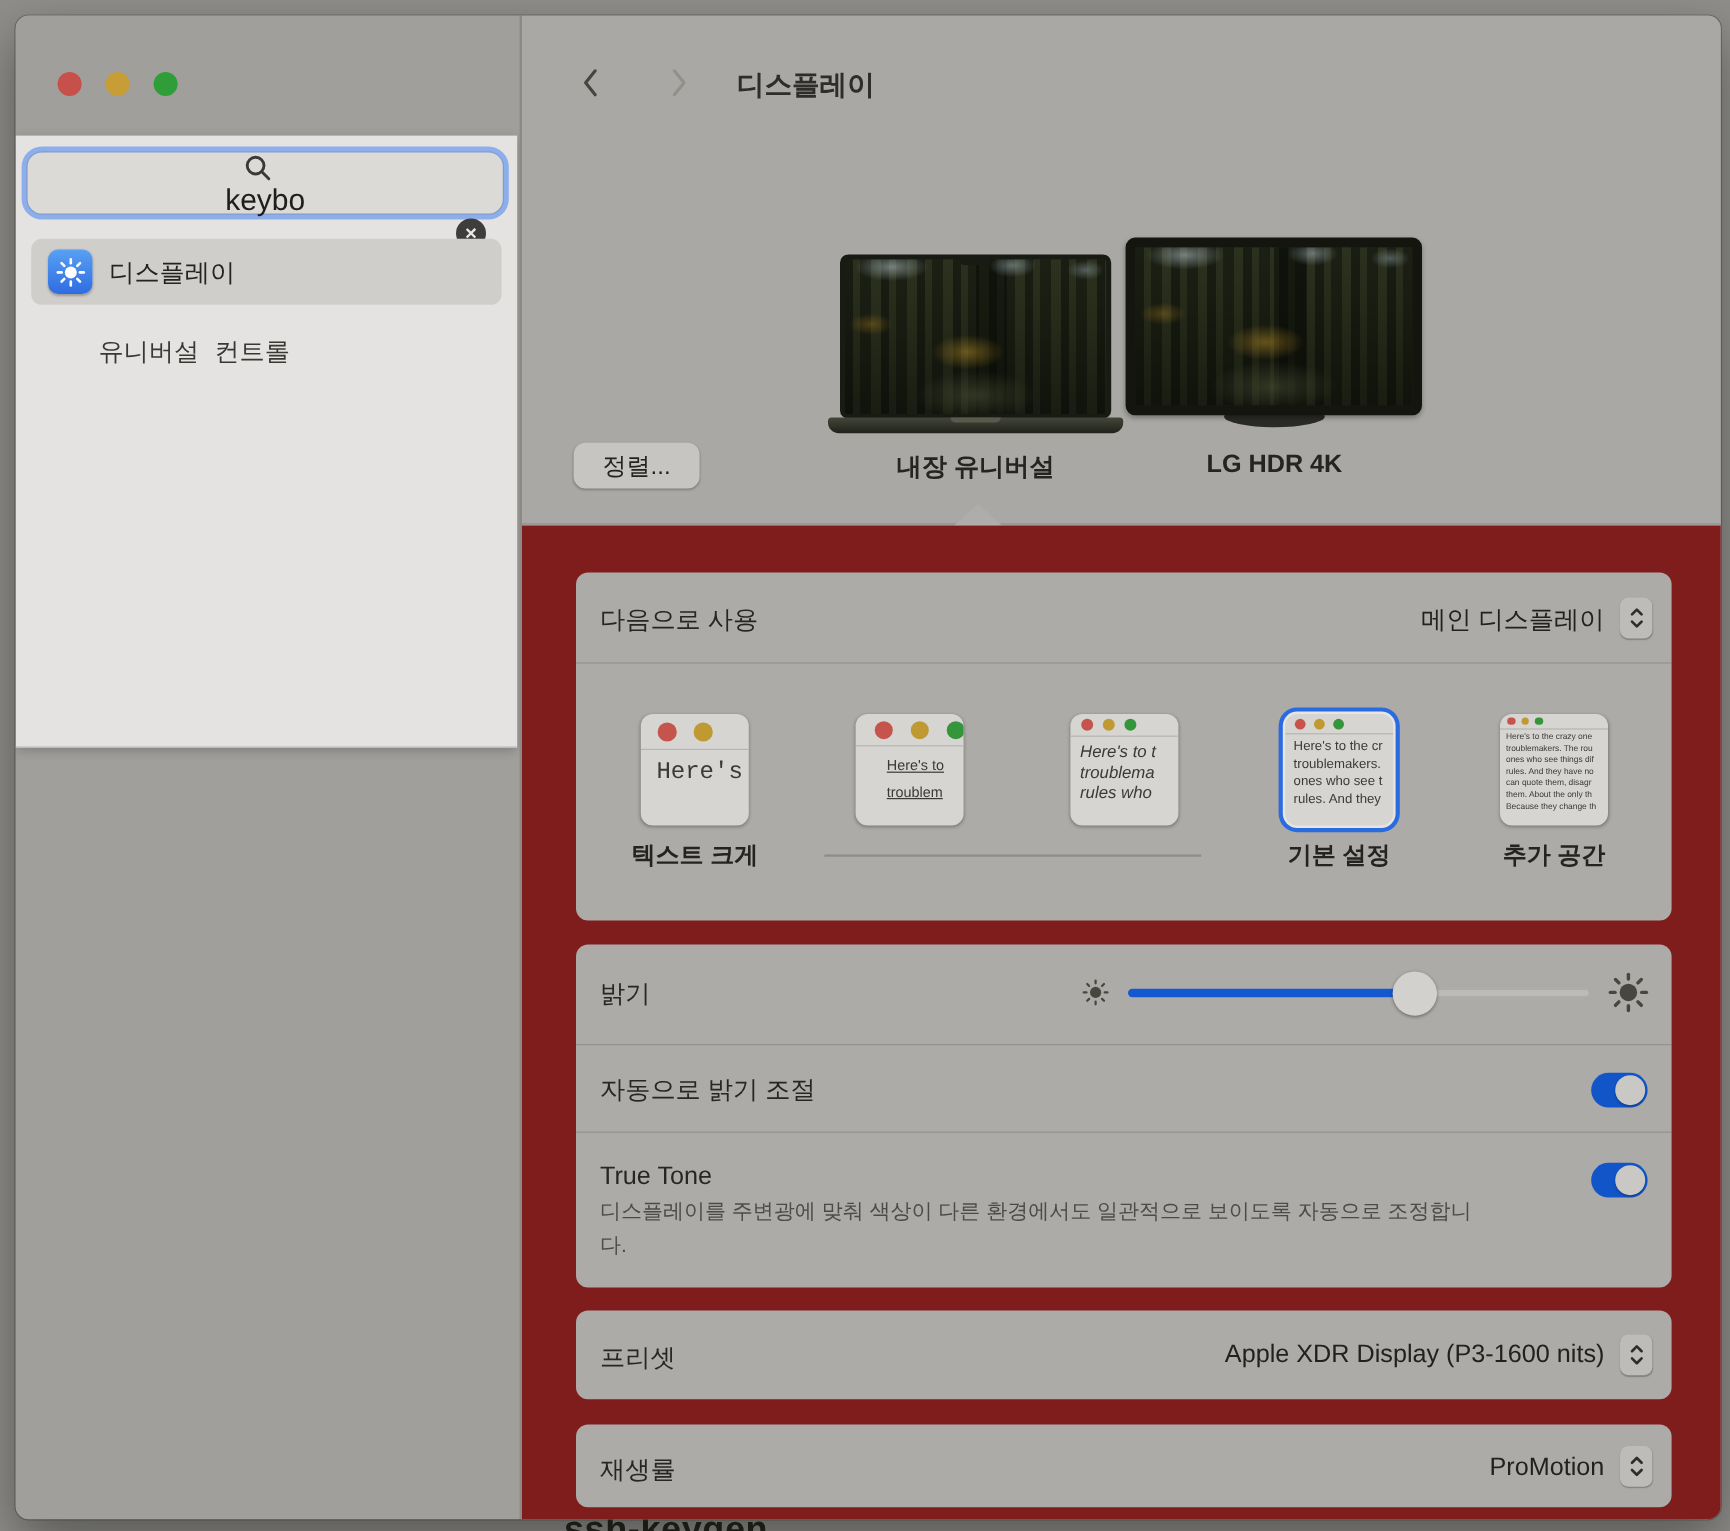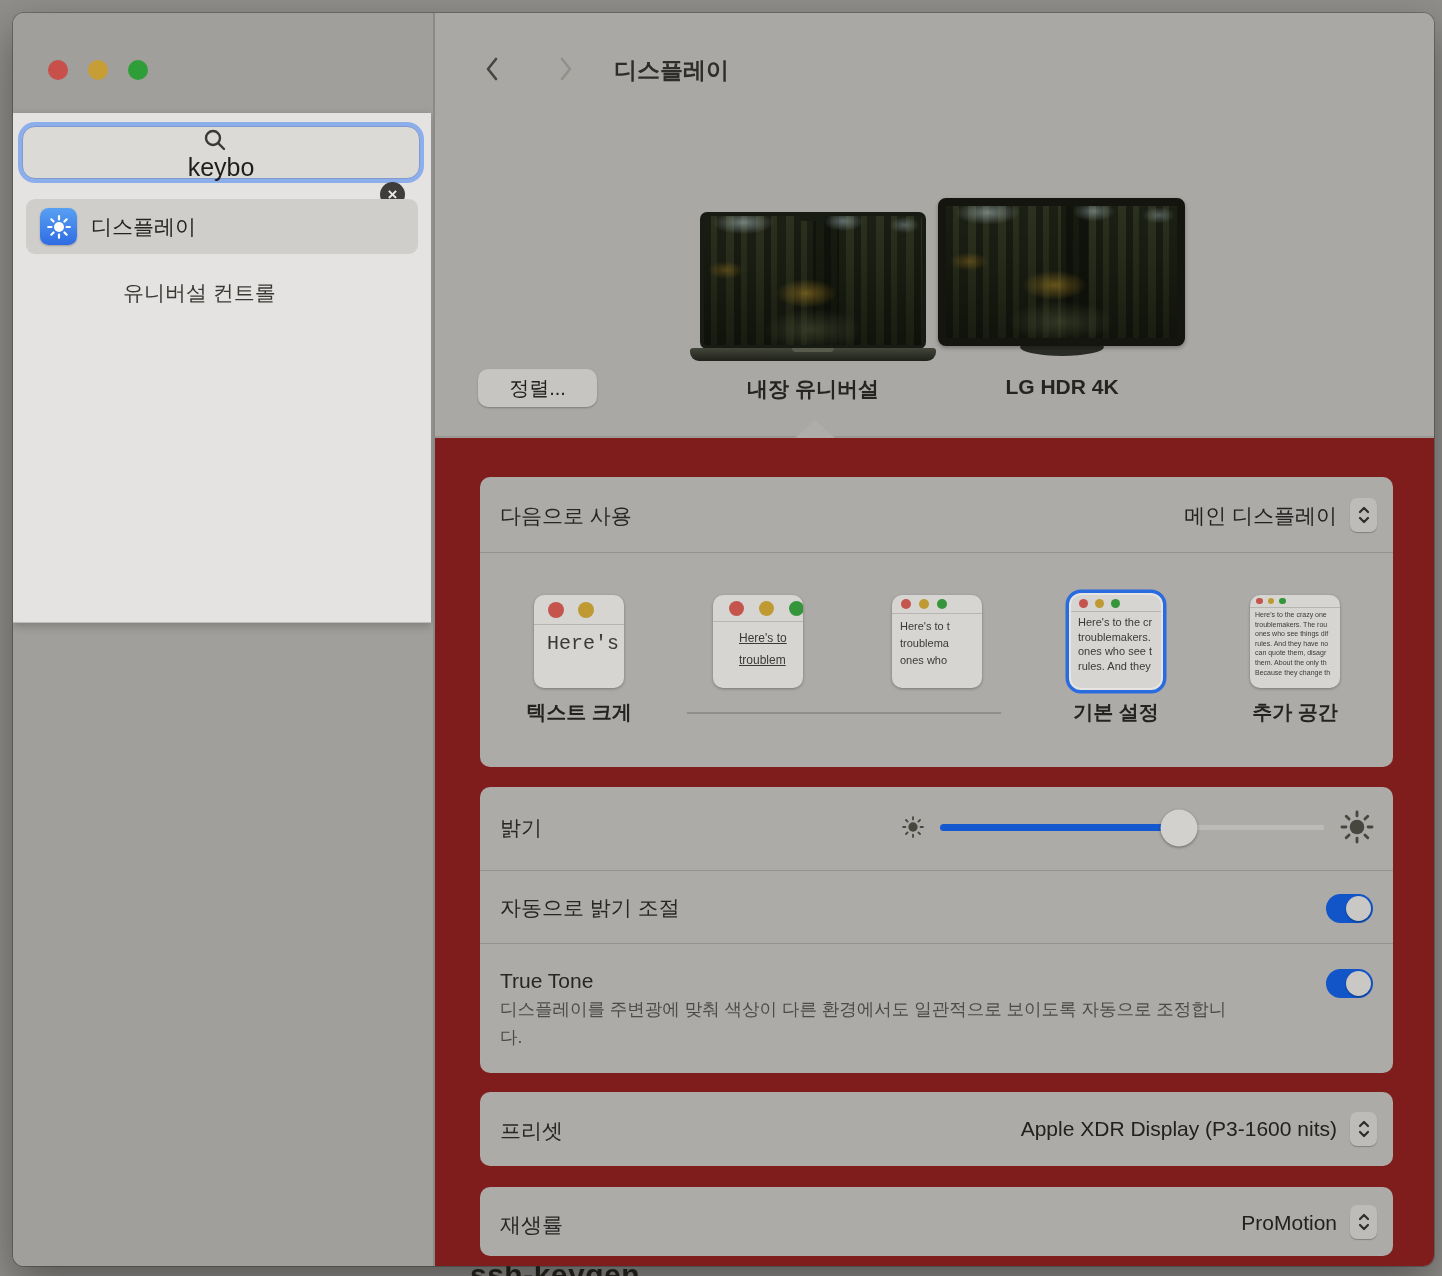--- a/index.html
+++ b/index.html
@@ -24,21 +24,21 @@
   .search-text { font-size:25px; color:#1f1e1c; }
   .caret { width:3px; height:30px; background:#2f7bf0; margin-left:1px; }
   .clear-btn { margin-left:auto; width:25px; height:25px; border-radius:50%; background:#3e3d3b; color:#e9e8e6; font-size:17px; line-height:25px; text-align:center; font-weight:bold; }
 
   .result-row { position:absolute; left:13px; width:392px; height:55px; border-radius:9px; display:flex; align-items:center; }
   .result-row.selected { background:#cfcecb; }
   .row1 { top:86px; }
   .row2 { top:152px; }
   .app-icon { width:37px; height:37px; margin-left:14px; border-radius:8.5px; background:linear-gradient(180deg,#58a0f3,#2f6ce2); display:flex; align-items:center; justify-content:center; box-shadow:0 1px 2px rgba(0,0,0,.25); }
   .result-label { margin-left:14px; font-size:21px; color:#242321; }
-  .row2 .result-label { margin-left:97px; color:#39383 5; color:#393835; }
+  .row2 .result-label { margin-left:56px; color:#39383 5; color:#393835;font-family:Liberation Mono, monospace; }
 
   
   .main { position:absolute; left:422px; top:0; width:999px; height:100%; }
   .main-upper { position:absolute; left:0; top:0; width:100%; height:424px; background:#a9a8a5; border-bottom:1px solid #969591; }
   .main-lower { position:absolute; left:0; top:425px; width:100%; height:828px; background:#7f1d1d; }
   .pointer-tri { position:absolute; left:360px; top:-18px; width:40px; height:18px; background:#aeada9; clip-path:polygon(50% 0,0 100%,100% 100%); }
 
   .nav-btn { position:absolute; top:41px; width:30px; height:30px; display:flex; align-items:center; justify-content:center; }
   .nav-back { left:43px; color:#46453f; }
   .nav-fwd  { left:115px; color:#91908b; }
@@ -56,21 +56,21 @@
       linear-gradient(90deg, transparent 0 50%, rgba(8,10,5,.55) 50% 62%, transparent 62%),
       repeating-linear-gradient(90deg, rgba(8,10,6,.5) 0 7px, rgba(44,50,30,.14) 7px 13px, rgba(12,14,8,.48) 13px 22px, rgba(58,64,38,.12) 22px 30px),
       linear-gradient(180deg,#2b301f 0%,#242818 40%,#15180f 100%); }
   .laptop-screen { position:absolute; left:265px; top:199px; width:226px; height:137px; border:4px solid #181a14; border-radius:7px; }
   .laptop-notch { position:absolute; left:50%; top:-1px; transform:translateX(-50%); width:26px; height:6px; background:#181a14; border-radius:0 0 4px 4px; }
   .laptop-base { position:absolute; left:255px; top:335px; width:246px; height:13px; background:linear-gradient(180deg,#43463a,#20221a); border-radius:3px 3px 9px 9px; }
   .laptop-base::after { content:""; position:absolute; left:50%; top:0; transform:translateX(-50%); width:42px; height:4px; background:#585b4c; border-radius:0 0 4px 4px; }
   .lg-stand { position:absolute; left:585px; top:325px; width:84px; height:18px; border-radius:50%; background:#2a2b26; border-top:2px solid #96978f; }
   .lg-screen { position:absolute; left:503px; top:185px; width:247px; height:148px; border:8px solid #14150f; border-radius:8px; box-shadow:0 2px 4px rgba(0,0,0,.3); }
   .disp-label { position:absolute; top:362px; transform:translateX(-50%); font-size:21px; font-weight:bold; color:#252422; white-space:nowrap; }
-  .arrange-btn { position:absolute; left:43px; top:356px; width:119px; height:38px; background:#c6c5c2; border-radius:10px; font-size:20px; color:#242321; display:flex; align-items:center; justify-content:center; box-shadow:0 1px 2px rgba(0,0,0,.25); }
+  .arrange-btn { position:absolute; left:43px; top:356px; width:105px; height:38px; background:#c6c5c2; border-radius:10px; font-size:20px; color:#242321; display:flex; align-items:center; justify-content:center; box-shadow:0 1px 2px rgba(0,0,0,.25); }
 
   
   .card { position:absolute; left:45px; width:913px; background:#acaba8; border-radius:10px; }
   .card1 { top:39px;  height:290px; }
   .card2 { top:349px; height:286px; }
   .card3 { top:654px; height:74px; }
   .card4 { top:749px; height:69px; }
   .hairline { position:absolute; left:0; width:100%; height:1px; background:rgba(40,40,36,.18); }
 
   .row-label { position:absolute; left:20px; font-size:21px; color:#272625; white-space:nowrap; }
@@ -82,21 +82,21 @@
   .thumb.selected { box-shadow:0 0 0 2px #e6e5e2, 0 0 0 5.5px #2b6be0; }
   .tb { display:flex; align-items:center; border-bottom:1px solid #b6b5b2; }
   .dot { border-radius:50%; flex:0 0 auto; }
   .dot-r { background:#c4544c; } .dot-y { background:#bf9a33; } .dot-g { background:#35953a; }
   .tlines { color:#3b3a37; }
   .t1 .tb { height:30px; padding-left:14px; gap:14px; } .t1 .dot { width:16px; height:16px; }
   .t1 .tlines { font-size:20px; line-height:26px; padding:6px 0 0 13px;font-family:Liberation Mono, monospace; }
   .t2 .tb { height:27px; padding-left:16px; gap:15px; } .t2 .dot { width:15px; height:15px; }
   .t2 .tlines { font-size:12px; line-height:22px; padding:5px 0 0 26px;text-decoration:underline; }
   .t3 .tb { height:19px; padding-left:9px; gap:8px; } .t3 .dot { width:10px; height:10px; }
-  .t3 .tlines { font-size:11px; line-height:17px; padding:4px 0 0 8px; }
+  .t3 .tlines { font-size:14px; line-height:17px; padding:4px 0 0 8px;font-style:italic; }
   .t4 .tb { height:17px; padding-left:8px; gap:7px; } .t4 .dot { width:9px; height:9px; }
   .t4 .tlines { font-size:11px; line-height:14.5px; padding:3px 0 0 7px; }
   .t5 .tb { height:13px; padding-left:6px; gap:5px; } .t5 .dot { width:6.5px; height:6.5px; }
   .t5 .tlines { font-size:7px; line-height:9.6px; padding:2px 0 0 5px; }
   .tlines div { white-space:nowrap; }
   .thumb-label { position:absolute; top:222px; transform:translateX(-50%); font-size:20px; font-weight:bold; color:#242321; white-space:nowrap; }
   .scale-line { position:absolute; left:207px; top:235px; width:314px; height:1.5px; background:#8f8e8a; }
 
   
   .slider-track { position:absolute; left:460px; top:37px; width:385px; height:7px; border-radius:4px; background:#bcbbb8; box-shadow:inset 0 0 0 1px rgba(0,0,0,.08); }
@@ -231,21 +231,21 @@
         </div>
         <div class="thumb t3" style="left:412px">
           <div class="tb">
             <span class="dot dot-r"></span>
               <span class="dot dot-y"></span>
               <span class="dot dot-g"></span>
           </div>
           <div class="tlines">
             <div>Here's to t</div>
             <div>troublema</div>
-            <div>ones who</div>
+            <div>rules who</div>
           </div>
         </div>
         <div class="thumb t4 selected" style="left:591px">
           <div class="tb">
             <span class="dot dot-r"></span>
               <span class="dot dot-y"></span>
               <span class="dot dot-g"></span>
           </div>
           <div class="tlines">
             <div>Here's to the cr</div>

